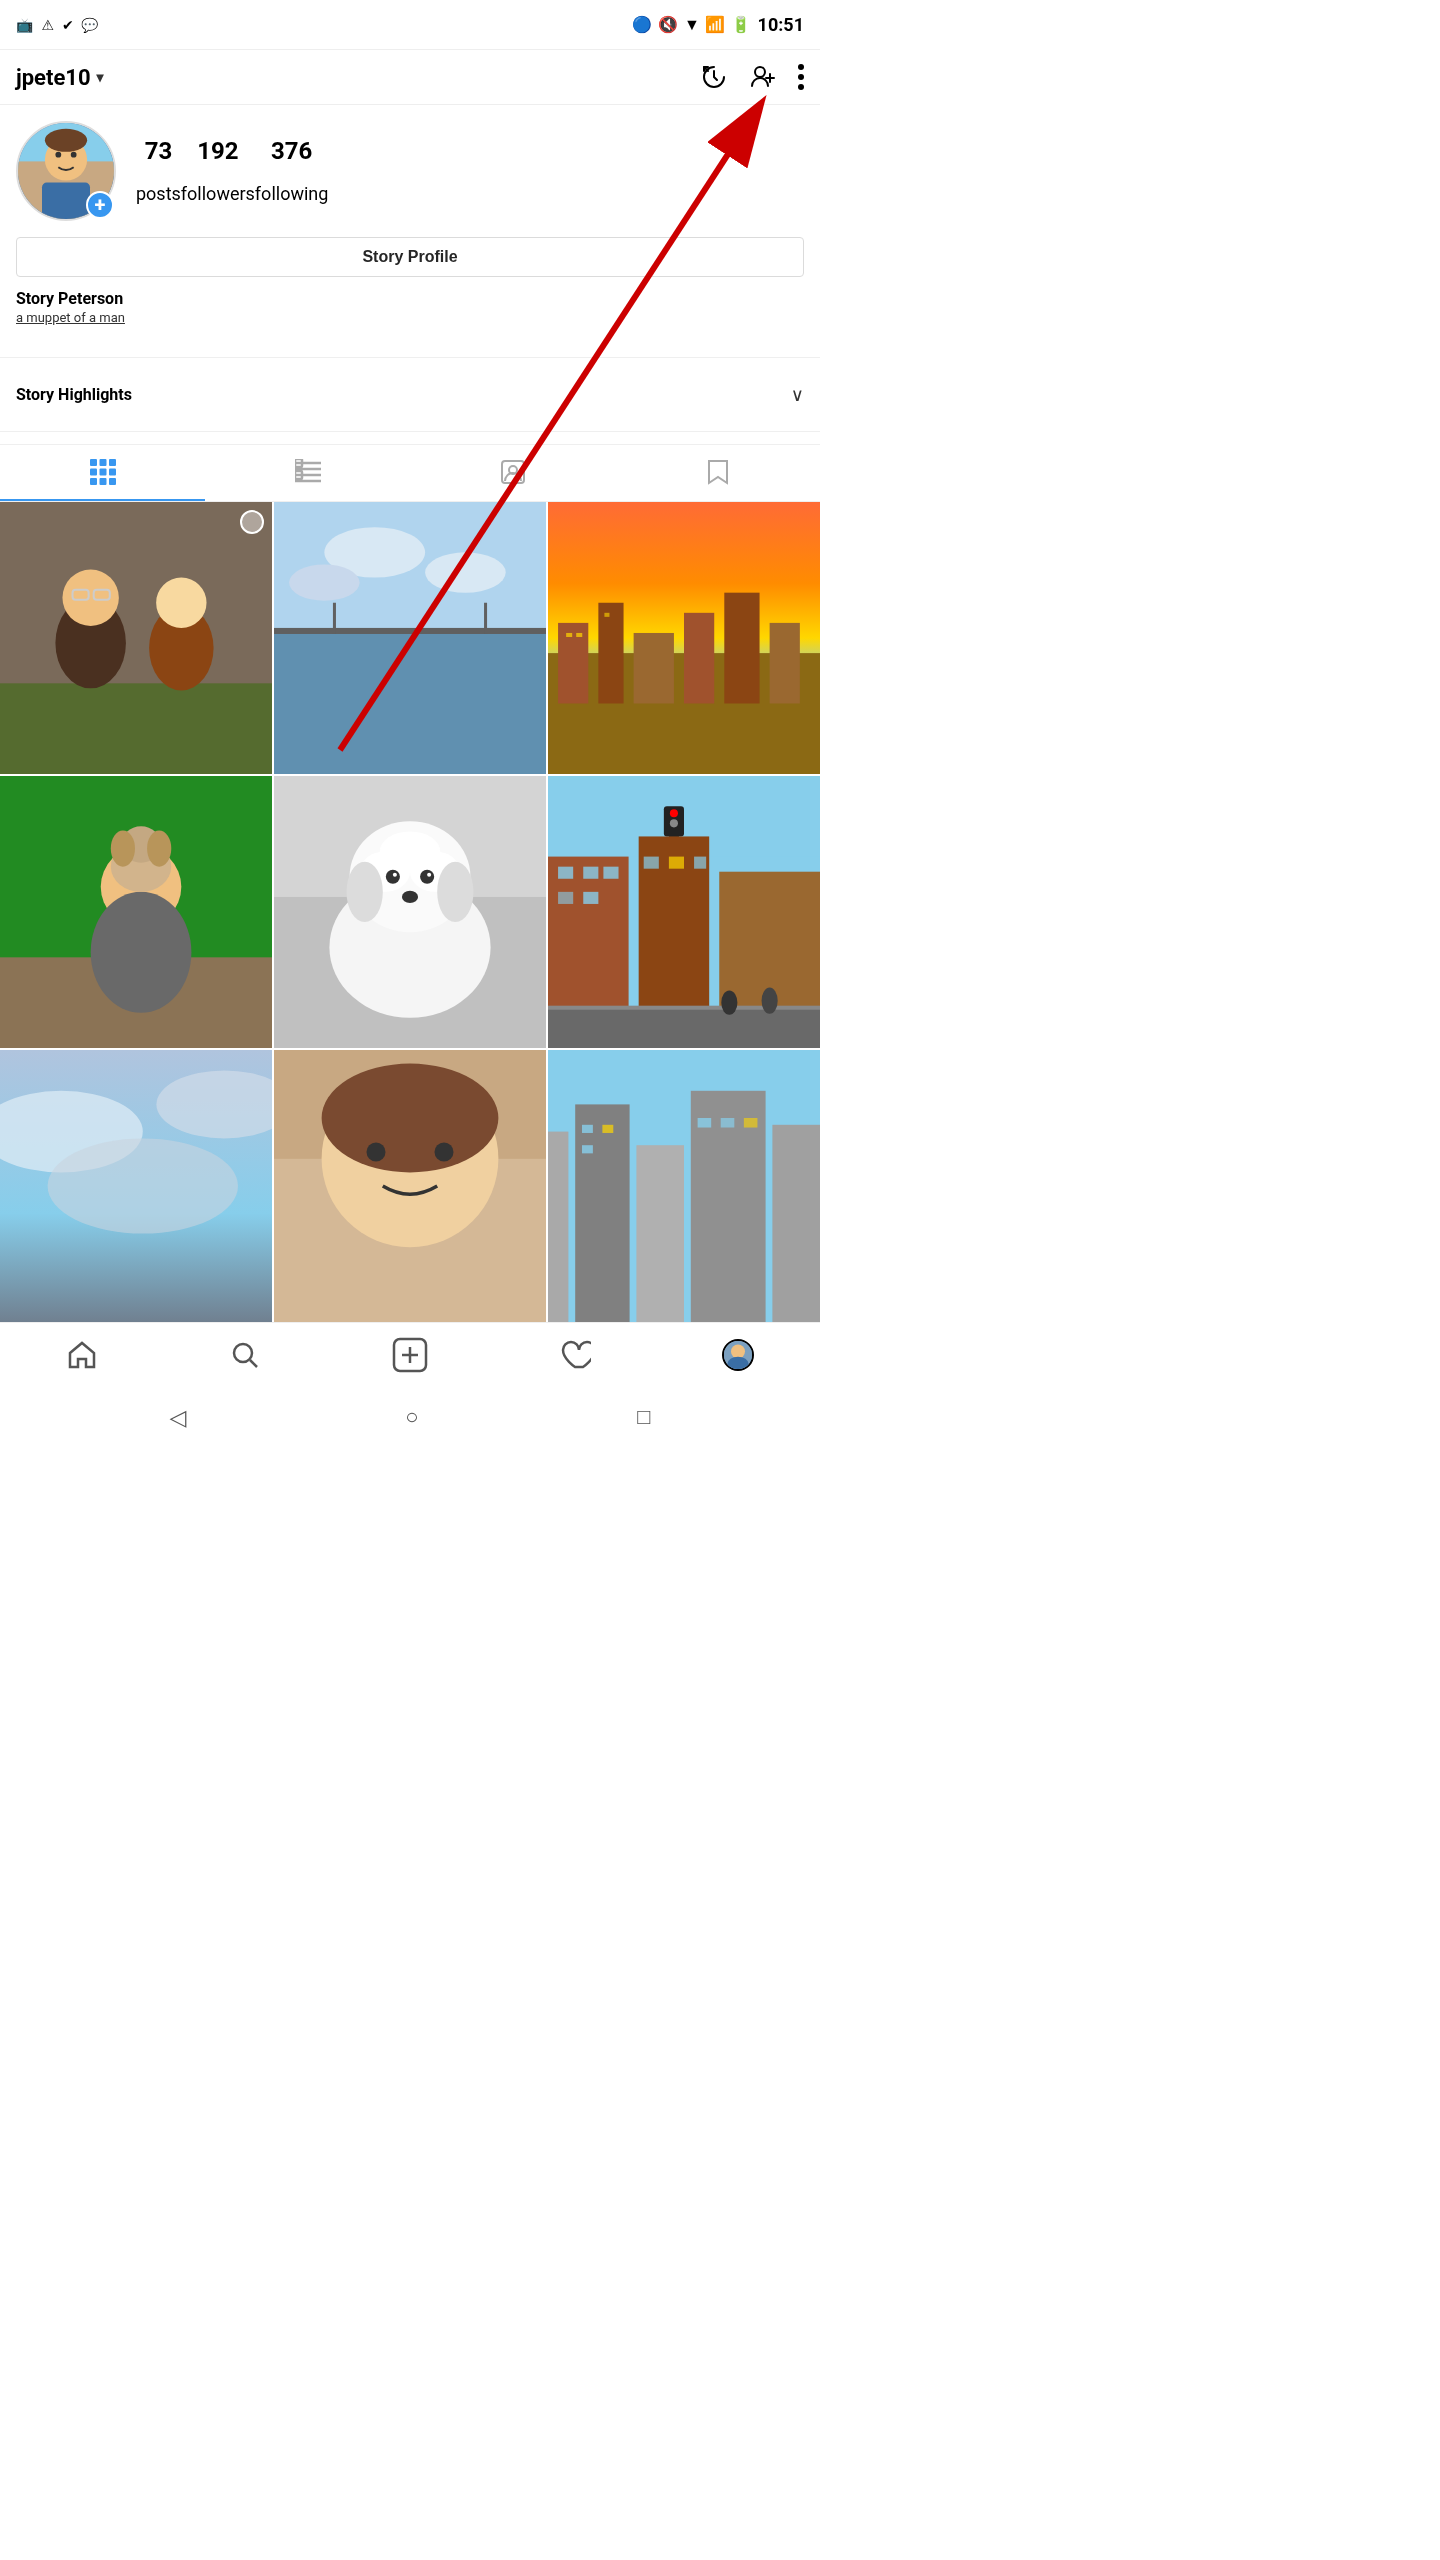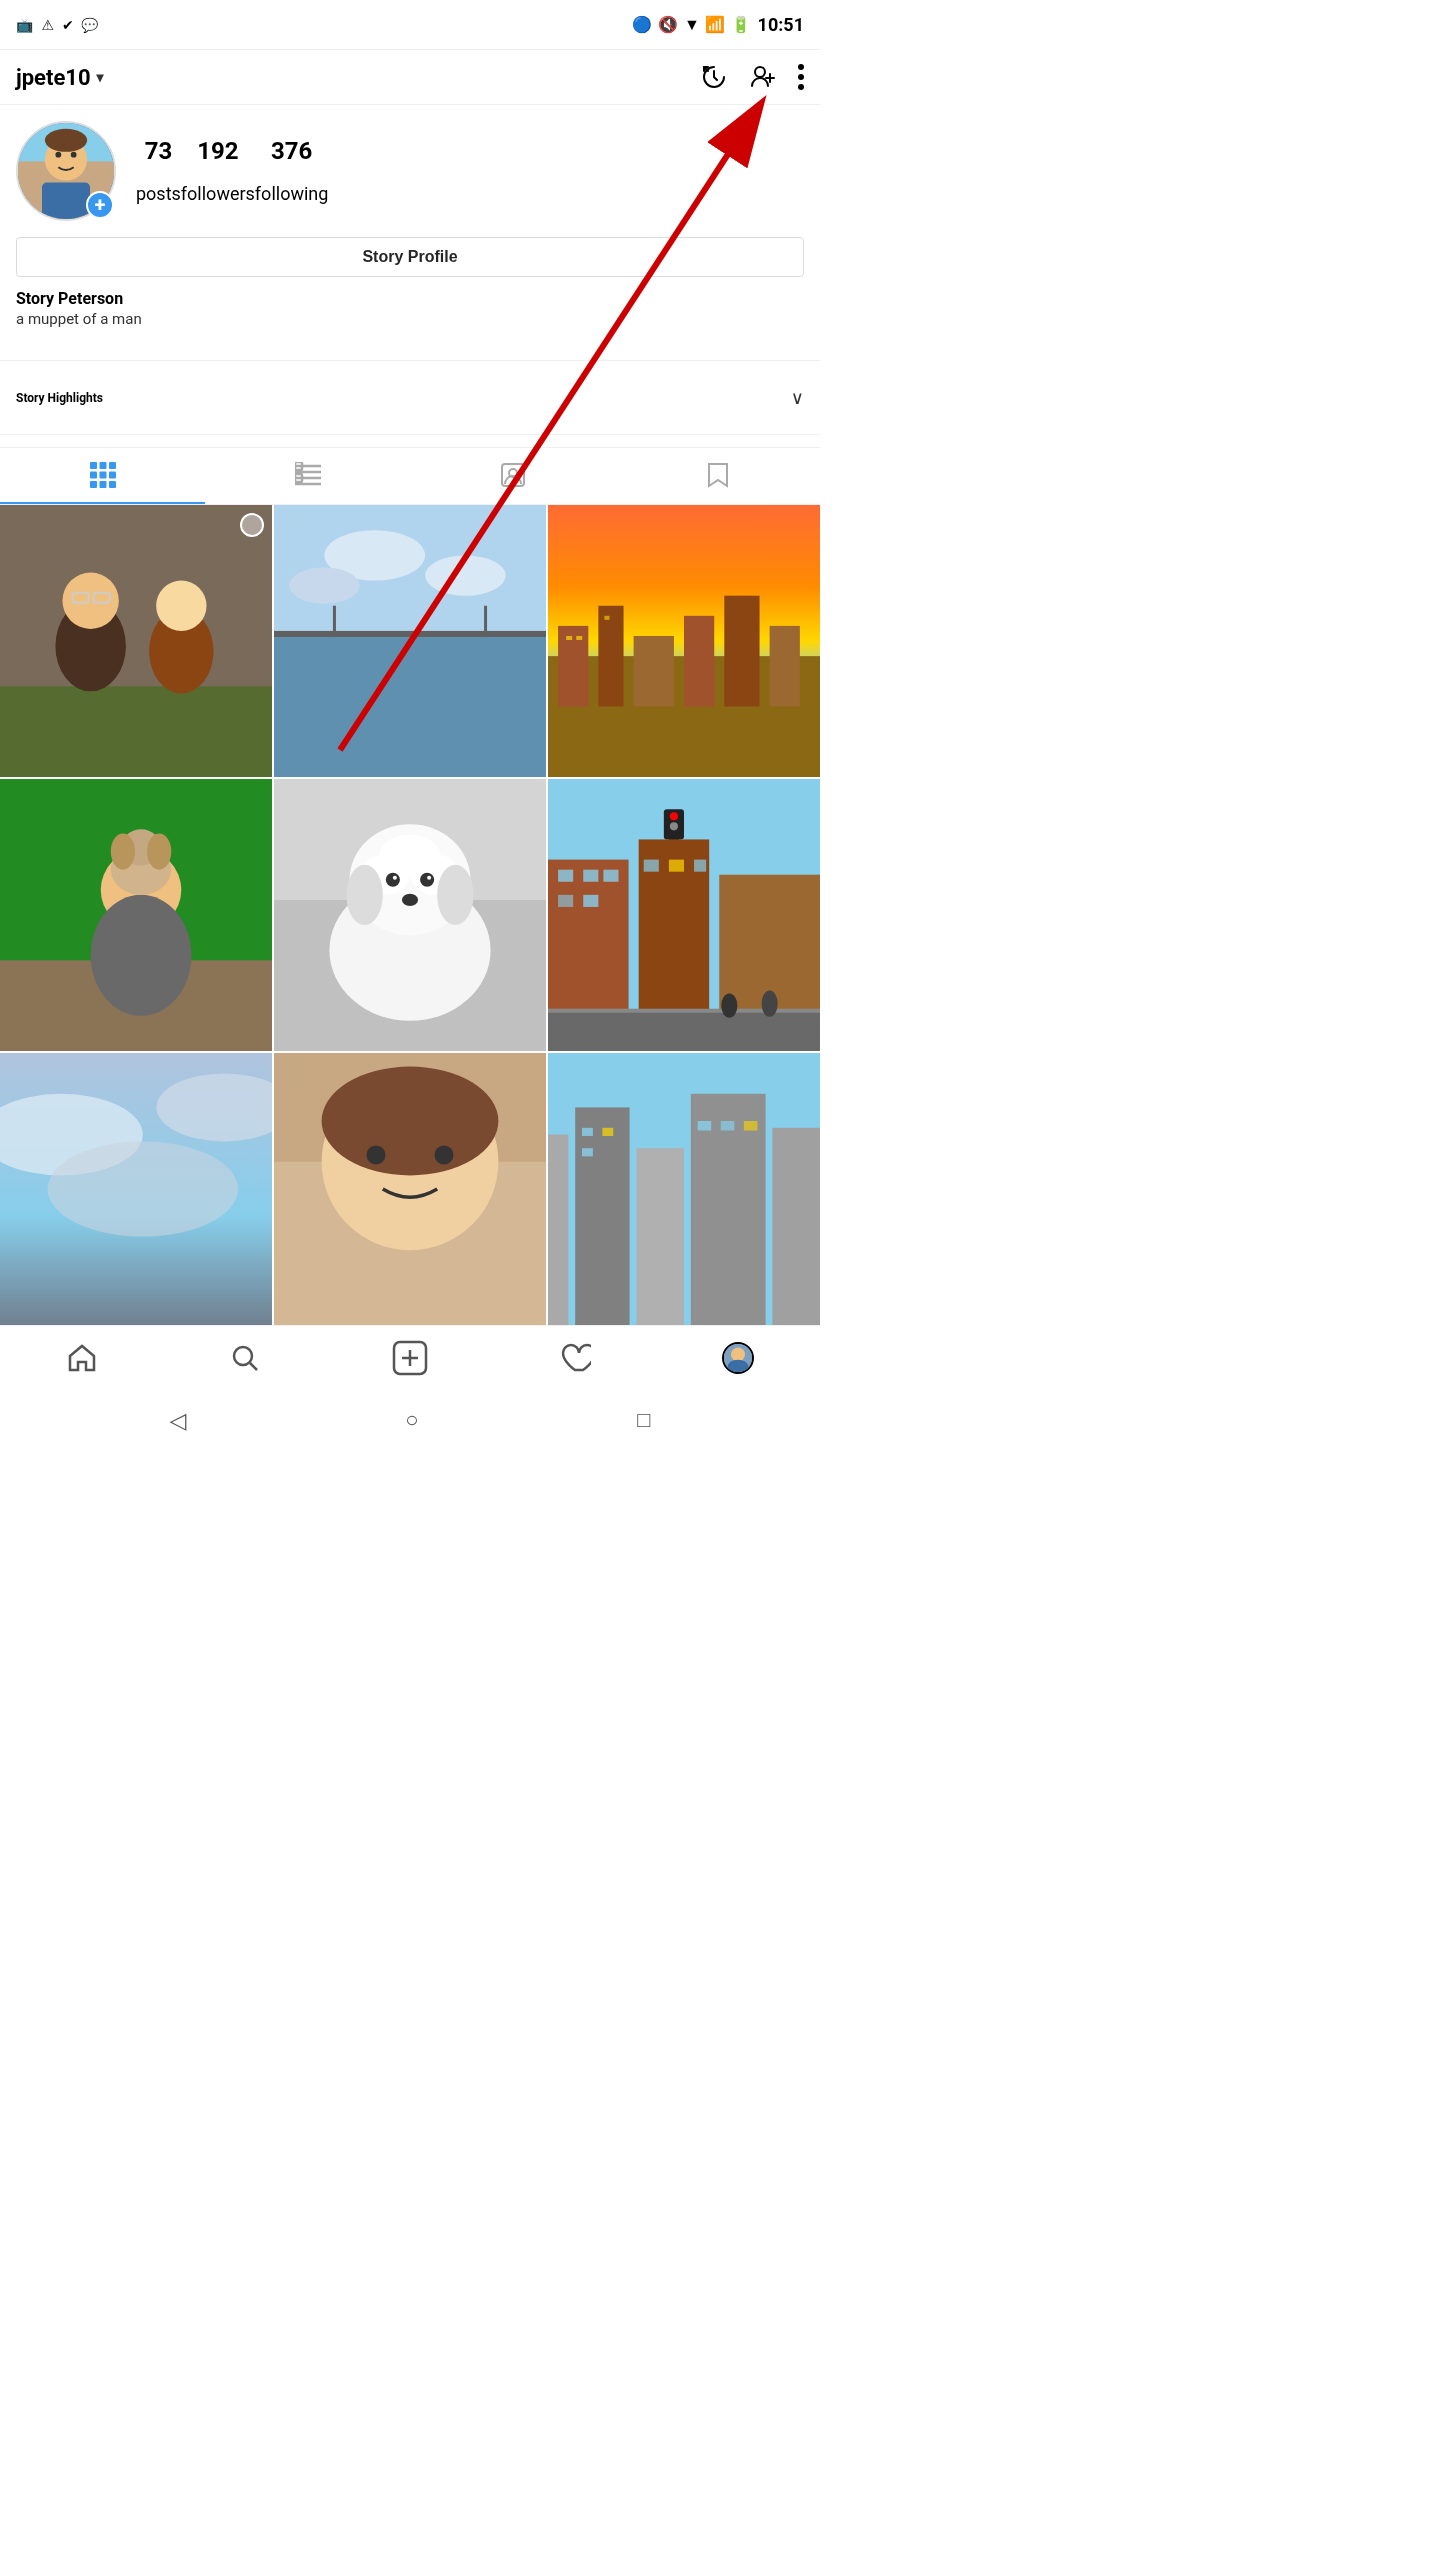--- a/index.html
+++ b/index.html
@@ -168,41 +168,42 @@
     .bio-section {
       margin-bottom: 4px;
     }
     .bio-name {
       font-size: 16px;
       font-weight: 700;
       color: #000;
       margin-bottom: 2px;
     }
     .bio-text {
-      font-size: 15px;
+      font-size: 13px;
       color: #333;
+      text-decoration: underline;
     }
 
     
     .divider {
       height: 1px;
       background: #efefef;
       margin: 12px 0;
     }
 
     
     .story-highlights {
       display: flex;
       align-items: center;
       justify-content: space-between;
       padding: 14px 16px;
       cursor: pointer;
     }
     .story-highlights-label {
-      font-size: 12px;
+      font-size: 16px;
       font-weight: 700;
       color: #000;
     }
     .chevron-down {
       font-size: 18px;
       color: #333;
     }
 
     
     .post-tabs {

